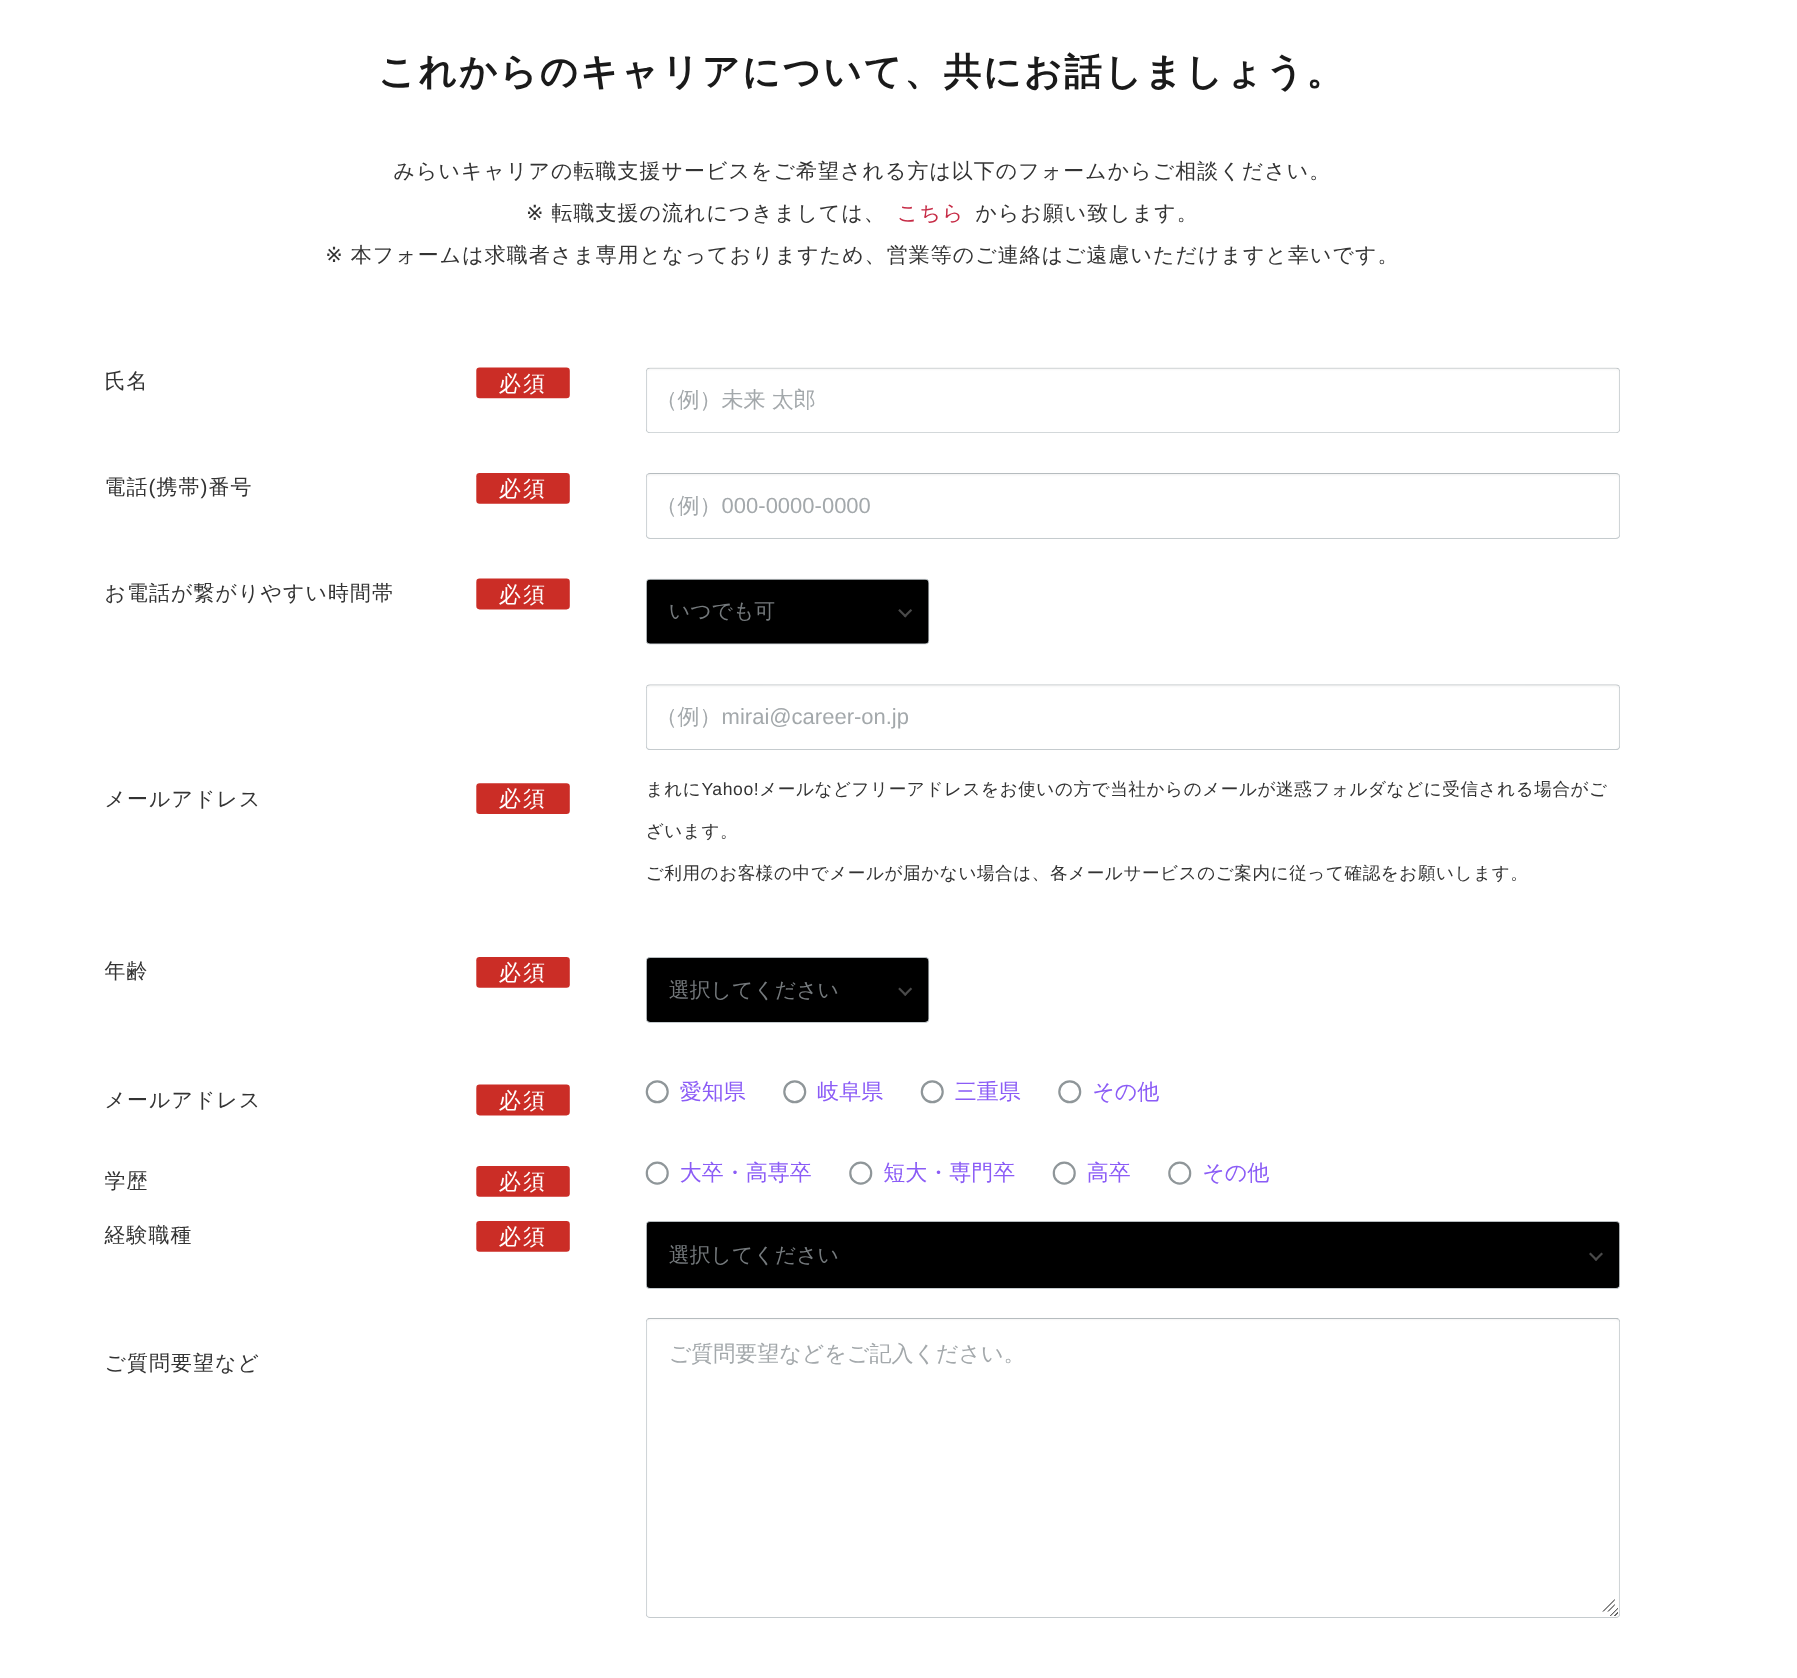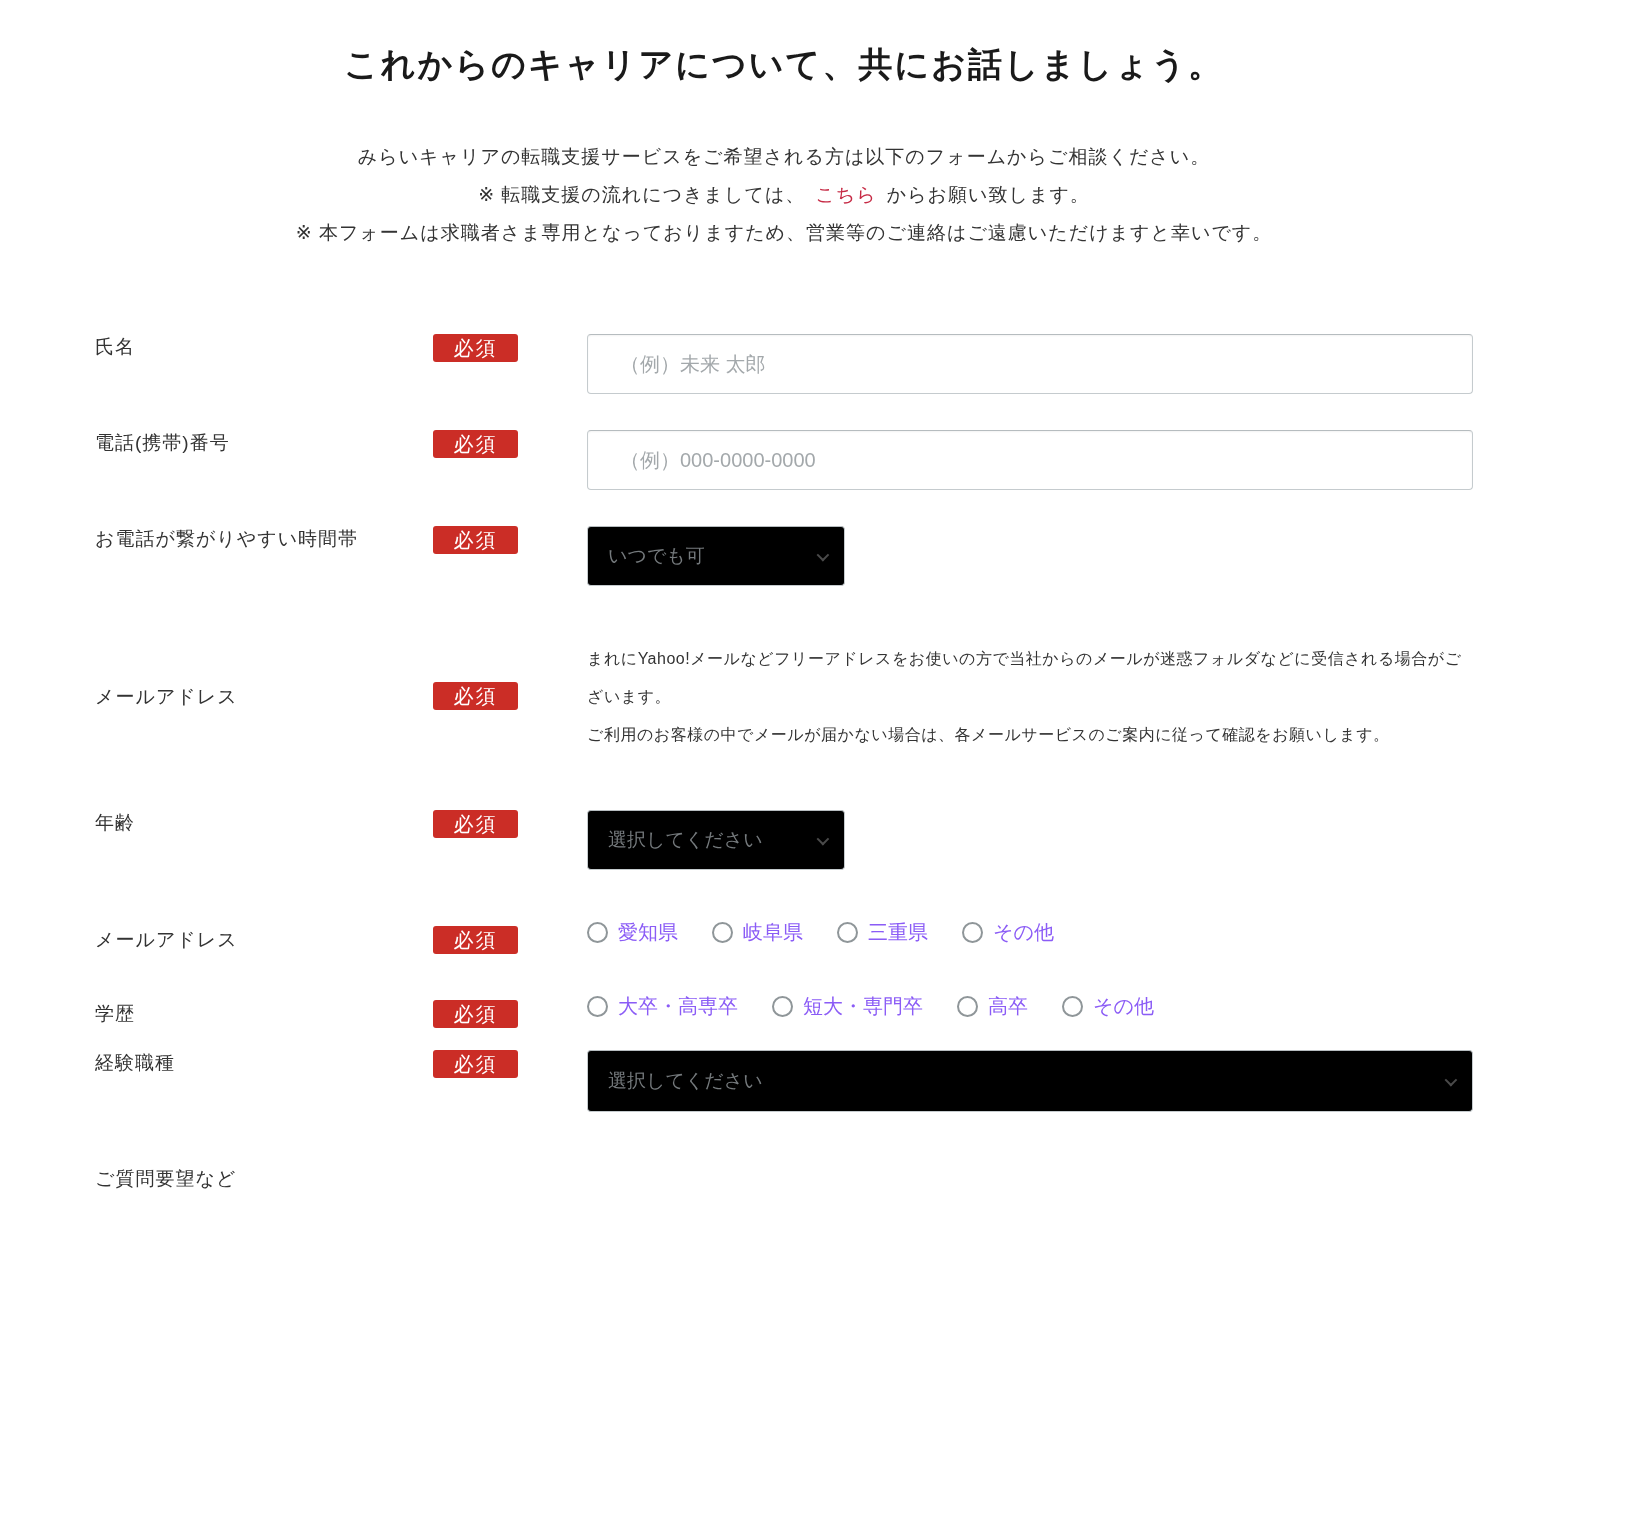--- a/index.html
+++ b/index.html
@@ -61,21 +61,21 @@
   }
   .badge-spacer { flex: 0 0 85px; height: 28px; }
   .field { flex: 1; margin-left: 69px; min-width: 0; }
 
   .text-input {
     width: 100%;
     height: 60px;
     border: 1px solid #c5cbce;
     border-top-color: #b6bcbf;
     border-radius: 4px;
-    padding: 0 32px;
+    padding: 0 8px;
     font-size: 20px;
     color: #333;
     font-family: inherit;
     box-shadow: inset 0 1px 2px rgba(0,0,0,0.05);
     outline: none;
     background: #fff;
   }
   .text-input::placeholder { color: #a3a8ab; opacity: 1; }
 
   .select {
@@ -203,20 +203,21 @@
           <span>いつでも可</span>
           <span class="chevron"></span>
         </div>
       </div>
     </div>
 
     <div class="row top-align" style="margin-bottom:56px;">
       <div class="row-label" style="margin-top:17px;">メールアドレス</div>
       <div class="badge" style="margin-top:16px;">必須</div>
       <div class="field">
+        <input type="text" class="text-input" placeholder="（例）mirai@career-on.jp" style="">
         <div class="note">
           <p>まれにYahoo!メールなどフリーアドレスをお使いの方で当社からのメールが迷惑フォルダなどに受信される場合がございます。</p>
           <p>ご利用のお客様の中でメールが届かない場合は、各メールサービスのご案内に従って確認をお願いします。</p>
         </div>
       </div>
     </div>
 
     <div class="row" style="margin-bottom:30px;">
       <div class="row-label">年齢</div>
       <div class="badge">必須</div>
@@ -285,16 +286,22 @@
         <div class="select wide">
           <span>選択してください</span>
           <span class="chevron"></span>
         </div>
       </div>
     </div>
 
     <div class="row top-align questions-row">
       <div class="row-label">ご質問要望など</div>
       <div class="badge-spacer"></div>
+      <div class="field">
+        <div class="textarea-wrap">
+          <textarea class="question-textarea" placeholder="ご質問要望などをご記入ください。" style=""></textarea>
+          <span class="resize-grip"></span>
+        </div>
+      </div>
     </div>
 
   </div>
 </div>
 
 </body></html>

